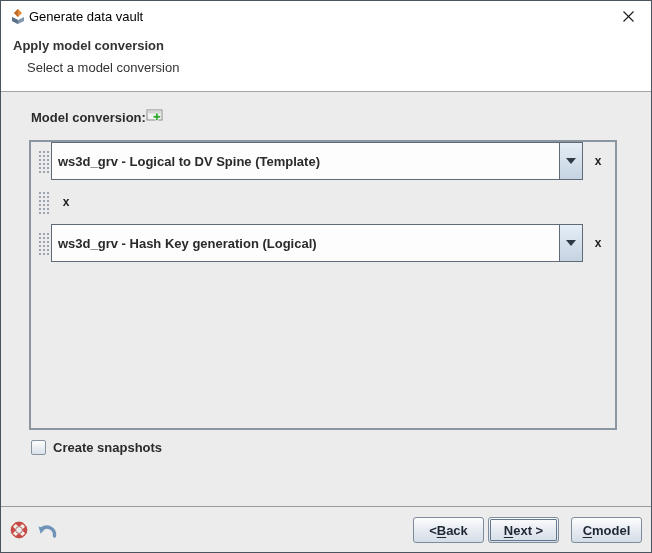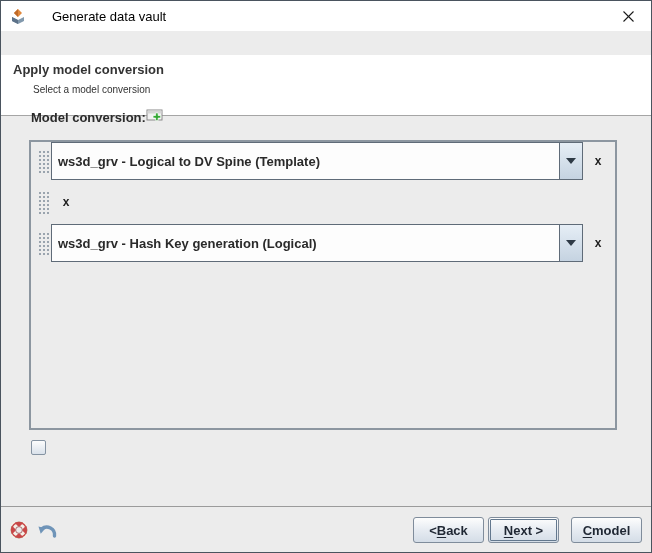--- a/index.html
+++ b/index.html
@@ -15,41 +15,40 @@
   }
 
   
   .titlebar {
     position: absolute; top: 0; left: 0; right: 0; height: 30px;
     background: #ffffff;
     display: flex; align-items: center;
     padding-left: 9px;
   }
   .app-icon { width: 16px; height: 16px; display: inline-flex; }
-  .titlebar-title { margin-left: 26px; font-size: 13px; color: #000; }
+  .titlebar-title { margin-left: 3px; font-size: 13px; color: #000; }
   .close-btn {
     margin-left: auto; width: 45px; height: 30px;
     display: flex; align-items: center; justify-content: center;
     cursor: default;
   }
 
   
   .header {
     position: absolute; top: 30px; left: 0; right: 0; height: 61px;
     background: #ffffff;
     border-bottom: 1px solid #a5a5a5;
-    margin-top: 24px;
   }
   .header-title {
     position: absolute; left: 12px; top: 7px;
     font-size: 13px; font-weight: bold; color: #333;
   }
   .header-subtitle {
-    position: absolute; left: 32px; top: 29px;
-    font-size: 10px; color: #333;
+    position: absolute; left: 26px; top: 29px;
+    font-size: 13px; color: #333;
   }
 
   
   .label-row {
     position: absolute; left: 30px; top: 107px;
     display: flex; align-items: center; 
   }
   .model-label { font-size: 13px; font-weight: bold; color: #2b2b2b; }
   .add-btn { display: inline-flex; cursor: default; }
 
@@ -211,20 +210,21 @@
             <span class="tri"></span>
           </span>
       </div>
       <span class="remove-x">x</span>
     </div>
 
   </div>
 
   <div class="checkbox-row">
     <span class="checkbox"></span>
+    <span class="checkbox-label">Create snapshots</span>
   </div>
 
   <div class="footer-sep"></div>
   <div class="footer">
 
     <div class="footer-icons">
       <span class="icon-btn">
         <svg width="18" height="18" viewBox="0 0 18 18">
           <circle cx="9" cy="9" r="8" fill="#c94848" stroke="#b9ae8a" stroke-width="1"></circle>
           <rect x="7" y="-1" width="4" height="20" fill="#f4f1e8" transform="rotate(45 9 9)"></rect>

